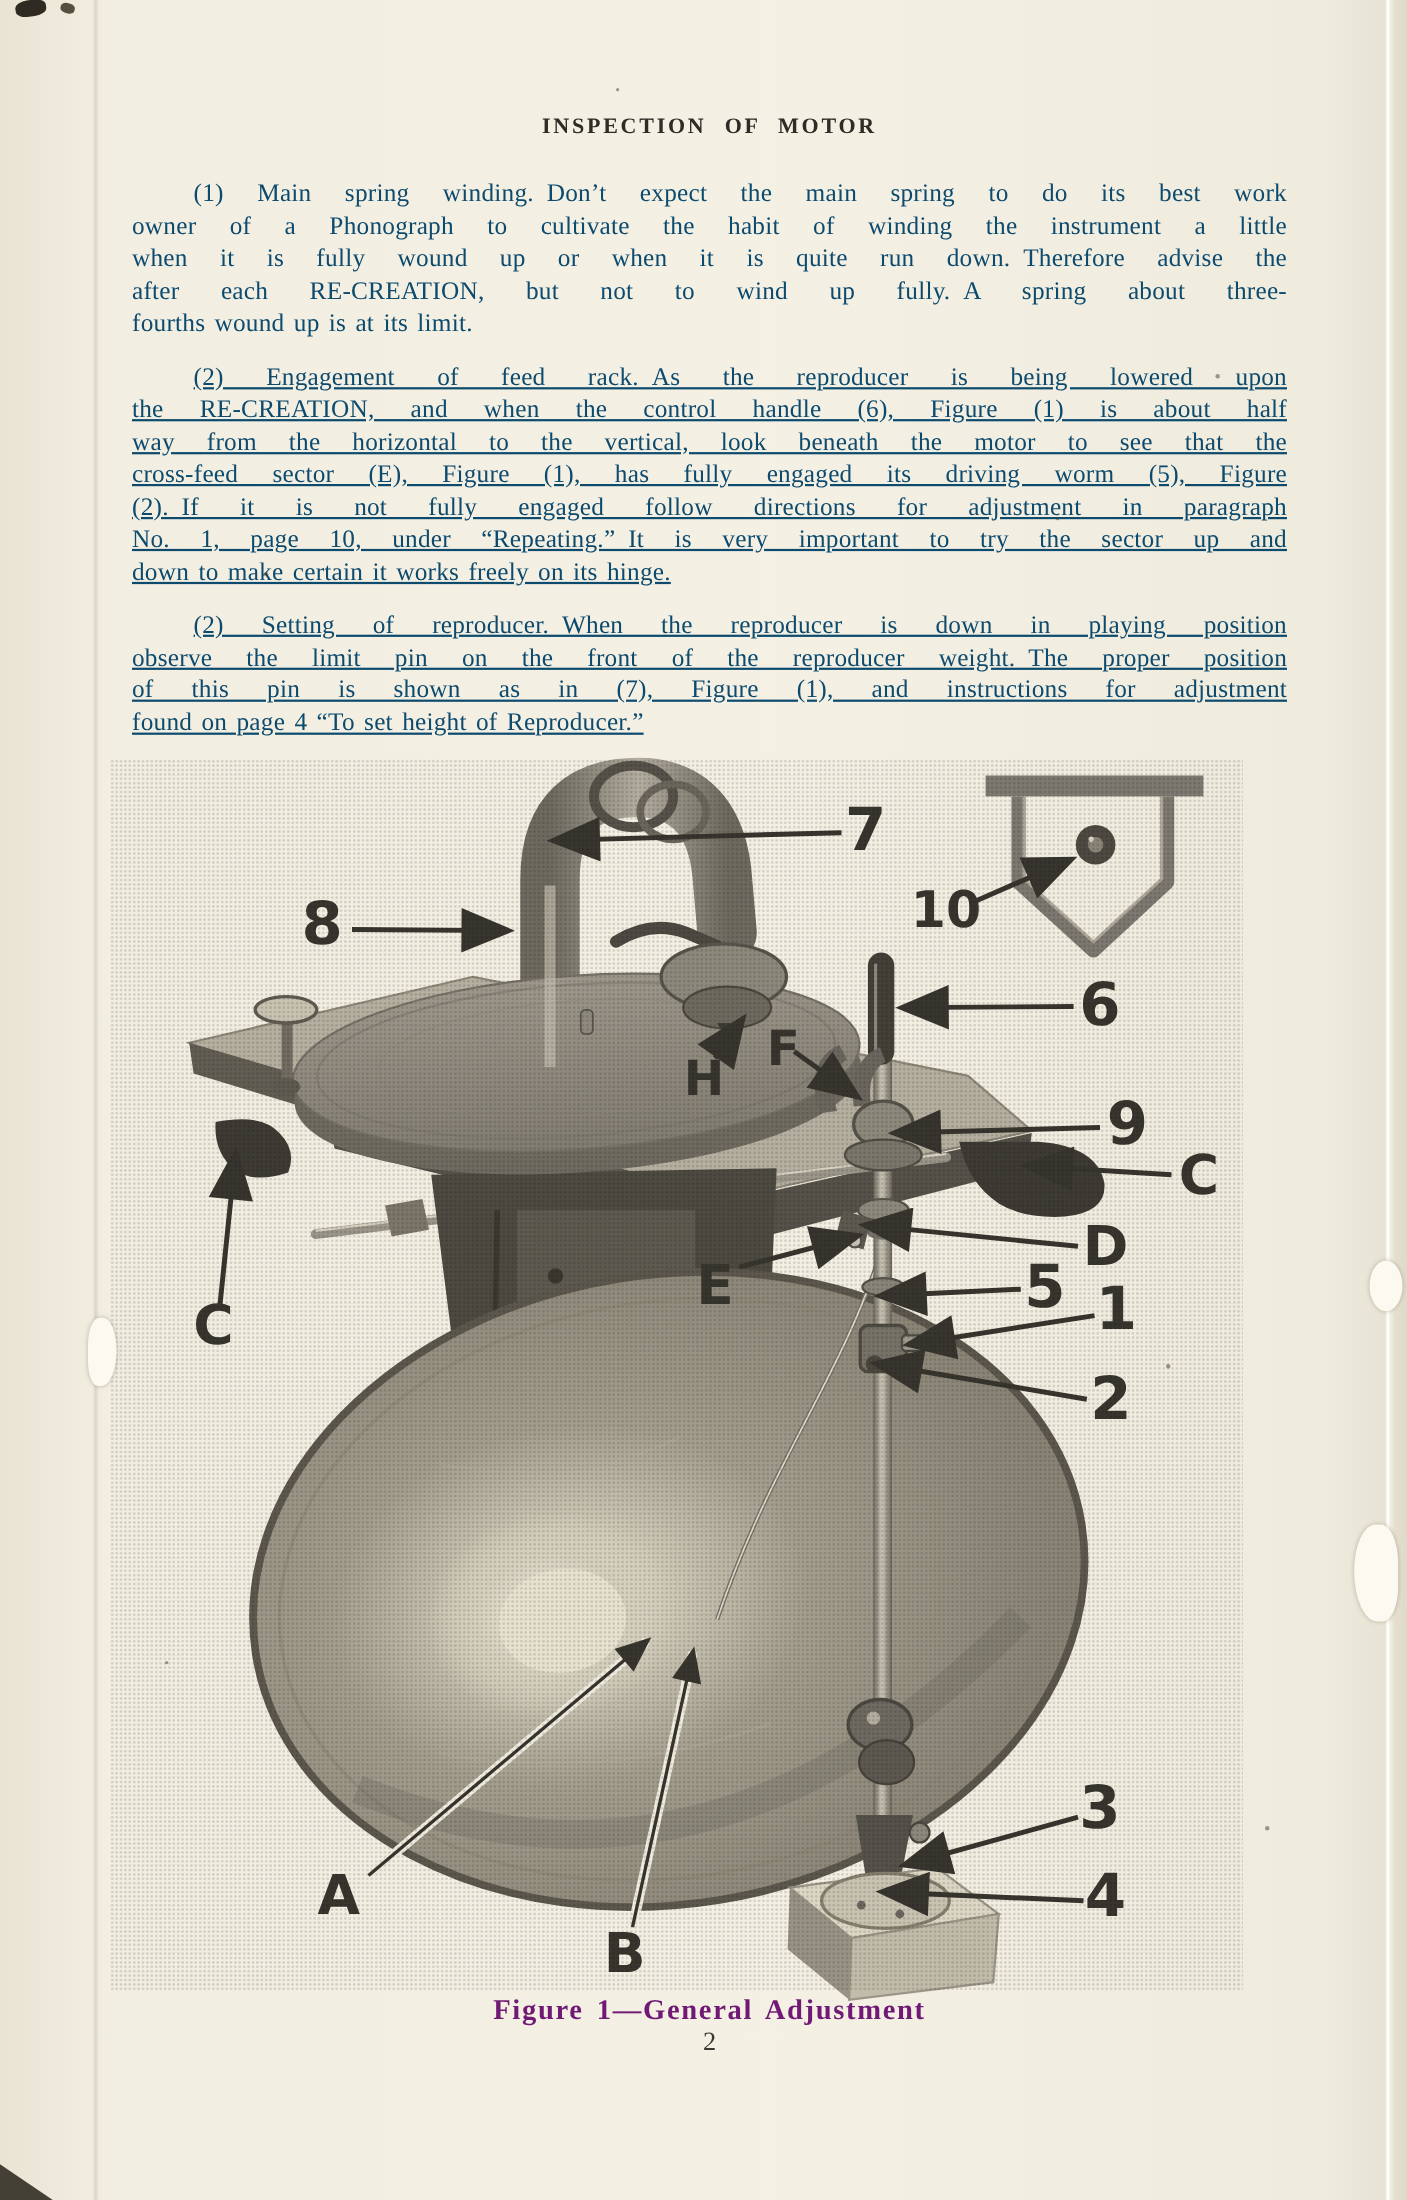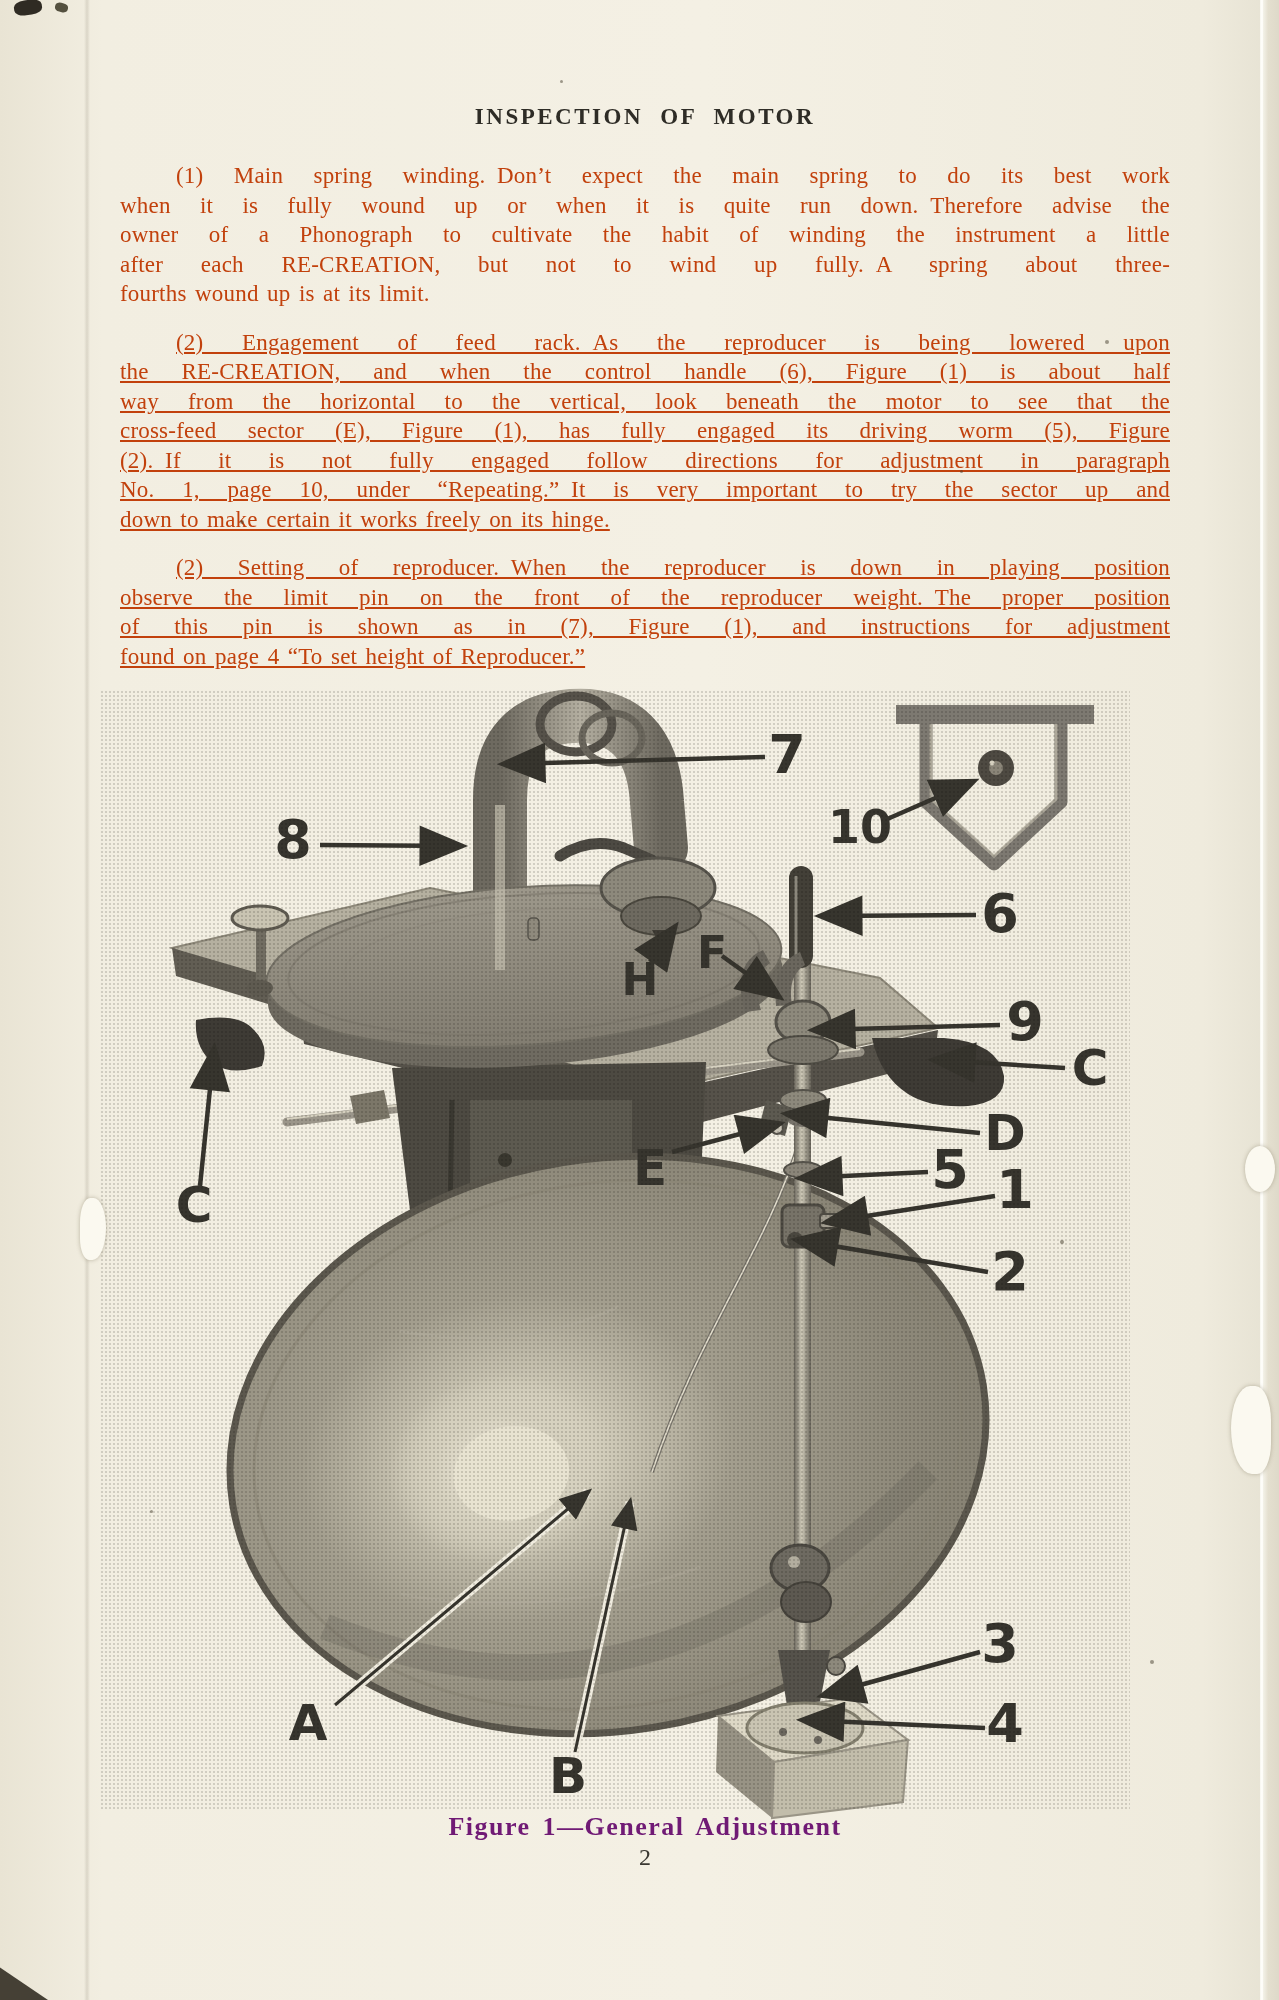--- a/index.html
+++ b/index.html
@@ -10,26 +10,26 @@
   body{
     width:1279px;height:2000px;position:relative;overflow:hidden;
     background:linear-gradient(90deg,#e9e4d4 0%,#f2eee1 8%,#f4f0e4 55%,#efebdd 94%,#e5e1d2 100%);
     font-family:"Liberation Serif", serif;color:var(--ink);
   }
   .page{position:absolute;inset:0;}
 
   
   .title{
     position:absolute;top:104px;left:120px;width:1050px;
-    text-align:center;font-size:23px;font-weight:bold;letter-spacing:2.5px;word-spacing:9px;
+    text-align:center;font-size:20px;font-weight:bold;letter-spacing:2.5px;word-spacing:9px;
     color:#2e2c26;
     font-family:Liberation Serif, serif;
   }
   .body-text{position:absolute;top:161px;left:120px;width:1050px;font-size:23px;line-height:29.5px;
-    letter-spacing:.2px;word-spacing:2.5px;color:#c2410c;}
+    letter-spacing:.2px;word-spacing:2.5px;color:#0c4a6e;}
   .para + .para{margin-top:19px;text-decoration:underline;}
   .para .line{text-align:justify;text-align-last:justify;white-space:normal;}
   .para .line.pl{text-align-last:left;}
   .para .line:first-child{text-indent:56px;}
 
   .caption{
     position:absolute;top:1812px;left:120px;width:1050px;text-align:center;
     font-size:26px;font-weight:bold;letter-spacing:1.5px;word-spacing:4px;color:#701a75;
   }
   .pagenum{
@@ -65,22 +65,22 @@
 </head>
 <body>
 
 <div class="page">
 
   <div class="title">INSPECTION OF MOTOR</div>
 
   <div class="body-text">
       <div class="para">
         <div class="line">(1) Main spring winding. Don’t expect the main spring to do its best work</div>
+        <div class="line">owner of a Phonograph to cultivate the habit of winding the instrument a little</div>
         <div class="line">when it is fully wound up or when it is quite run down. Therefore advise the</div>
-        <div class="line">owner of a Phonograph to cultivate the habit of winding the instrument a little</div>
         <div class="line">after each RE-CREATION, but not to wind up fully. A spring about three-</div>
         <div class="line pl">fourths wound up is at its limit.</div>
       </div>
       <div class="para">
         <div class="line">(2) Engagement of feed rack. As the reproducer is being lowered upon</div>
         <div class="line">the RE-CREATION, and when the control handle (6), Figure (1) is about half</div>
         <div class="line">way from the horizontal to the vertical, look beneath the motor to see that the</div>
         <div class="line">cross-feed sector (E), Figure (1), has fully engaged its driving worm (5), Figure</div>
         <div class="line">(2). If it is not fully engaged follow directions for adjustment in paragraph</div>
         <div class="line">No. 1, page 10, under “Repeating.” It is very important to try the sector up and</div>

